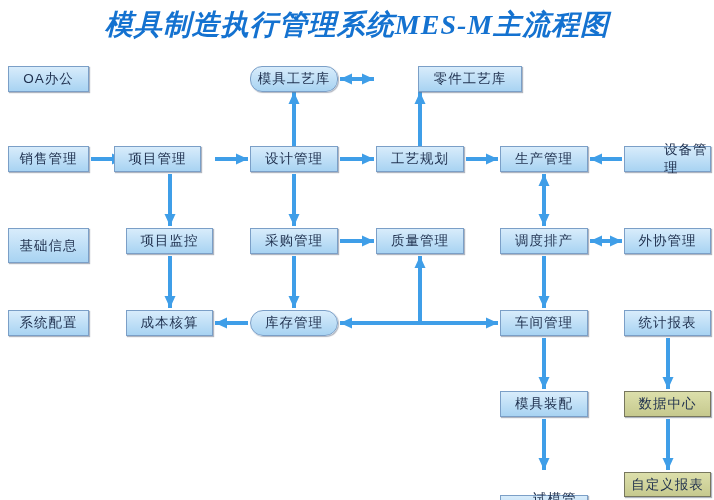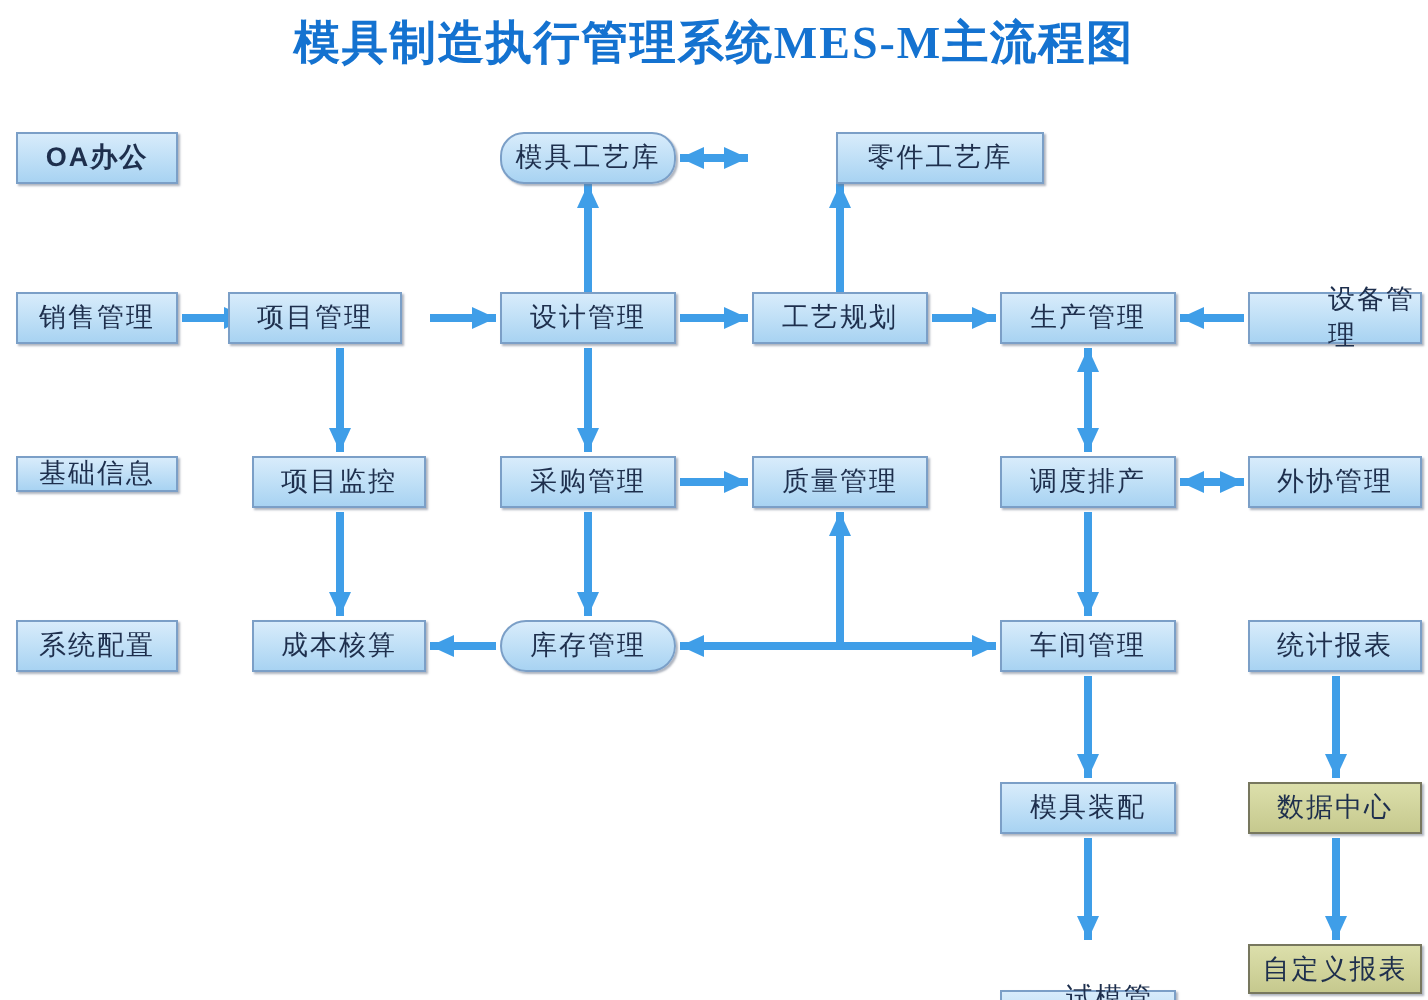--- a/index.html
+++ b/index.html
@@ -2,23 +2,24 @@
 <html style="--title-color: #1472d0; --arrow-color: #3f9ee8; --blue-top: #d8ecfb; --blue-bottom: #a8d3f2; --blue-border: #7b9fc7; --olive-top: #dcdfab; --olive-bottom: #c6c98e; --olive-border: #77775e; --node-text: #1e2f4d;"><head>
 <meta charset="utf-8">
 <style>
   html,body{margin:0;padding:0;background:#fff;}
   .stage{
     position:relative;width:714px;height:500px;background:#ffffff;overflow:hidden;
     font-family:"Liberation Sans","DejaVu Sans",sans-serif;
   }
   .page-title{
     position:absolute;left:0;top:6px;width:714px;margin:0;
-    text-align:center;font-size:23px;font-weight:bold;
+    text-align:center;font-size:28px;font-weight:bold;
     color:var(--title-color,#1472d0);letter-spacing:1px;
     font-family:"Liberation Serif","DejaVu Serif",serif;
+    font-style:italic;
   }
   #edge-layer{position:absolute;left:0;top:0;width:714px;height:500px;}
   #edge-layer line{stroke:var(--arrow-color,#3f9ee8);stroke-width:4;}
   #edge-layer polygon{fill:var(--arrow-color,#3f9ee8);}
   .node{
     position:absolute;display:flex;align-items:center;justify-content:center;
     box-sizing:border-box;font-size:13.5px;letter-spacing:1px;
     color:var(--node-text,#1e2f4d);
     box-shadow:1px 1px 1px rgba(110,120,140,0.55);
   }
@@ -82,30 +83,30 @@
       <line x1="544" y1="338" x2="544" y2="389"></line>
       <polygon points="544,389 538.5,377 549.5,377"></polygon>
       <line x1="668" y1="338" x2="668" y2="389"></line>
       <polygon points="668,389 662.5,377 673.5,377"></polygon>
       <line x1="544" y1="419" x2="544" y2="470"></line>
       <polygon points="544,470 538.5,458 549.5,458"></polygon>
       <line x1="668" y1="419" x2="668" y2="470"></line>
       <polygon points="668,470 662.5,458 673.5,458"></polygon>
     </svg>
   <div id="nodes">
-      <div class="node blue" style="left: 8px; top: 66px; width: 81px; height: 26px; font-weight: bold;">OA办公</div>
+      <div class="node blue" style="left: 8px; top: 66px; width: 81px; height: 26px;">OA办公</div>
       <div class="node blue" style="left: 250px; top: 66px; width: 88px; height: 26px; border-radius: 12px;">模具工艺库</div>
       <div class="node blue" style="left: 376px; top: 66px; width: 104px; height: 26px; margin-left: 42px;">零件工艺库</div>
       <div class="node blue" style="left: 8px; top: 146px; width: 81px; height: 26px;">销售管理</div>
       <div class="node blue" style="left: 114px; top: 146px; width: 87px; height: 26px;">项目管理</div>
       <div class="node blue" style="left: 250px; top: 146px; width: 88px; height: 26px;">设计管理</div>
       <div class="node blue" style="left: 376px; top: 146px; width: 88px; height: 26px;">工艺规划</div>
       <div class="node blue" style="left: 500px; top: 146px; width: 88px; height: 26px; text-align: right;">生产管理</div>
       <div class="node blue" style="left: 624px; top: 146px; width: 87px; height: 26px; padding-left: 39px;">设备管理</div>
-      <div class="node blue" style="left: 8px; top: 228px; width: 81px; height: 18px;">基础信息</div>
+      <div class="node blue" style="left: 8px; top: 228px; width: 81px; height: 35px;">基础信息</div>
       <div class="node blue" style="left: 126px; top: 228px; width: 87px; height: 26px;">项目监控</div>
       <div class="node blue" style="left: 250px; top: 228px; width: 88px; height: 26px;">采购管理</div>
       <div class="node blue" style="left: 376px; top: 228px; width: 88px; height: 26px;">质量管理</div>
       <div class="node blue" style="left: 500px; top: 228px; width: 88px; height: 26px;">调度排产</div>
       <div class="node blue" style="left: 624px; top: 228px; width: 87px; height: 26px;">外协管理</div>
       <div class="node blue" style="left: 8px; top: 310px; width: 81px; height: 26px;">系统配置</div>
       <div class="node blue" style="left: 126px; top: 310px; width: 87px; height: 26px;">成本核算</div>
       <div class="node blue" style="left: 250px; top: 310px; width: 88px; height: 26px; border-radius: 13px;">库存管理</div>
       <div class="node blue" style="left: 500px; top: 310px; width: 88px; height: 26px;">车间管理</div>
       <div class="node blue" style="left: 624px; top: 310px; width: 87px; height: 26px;">统计报表</div>

